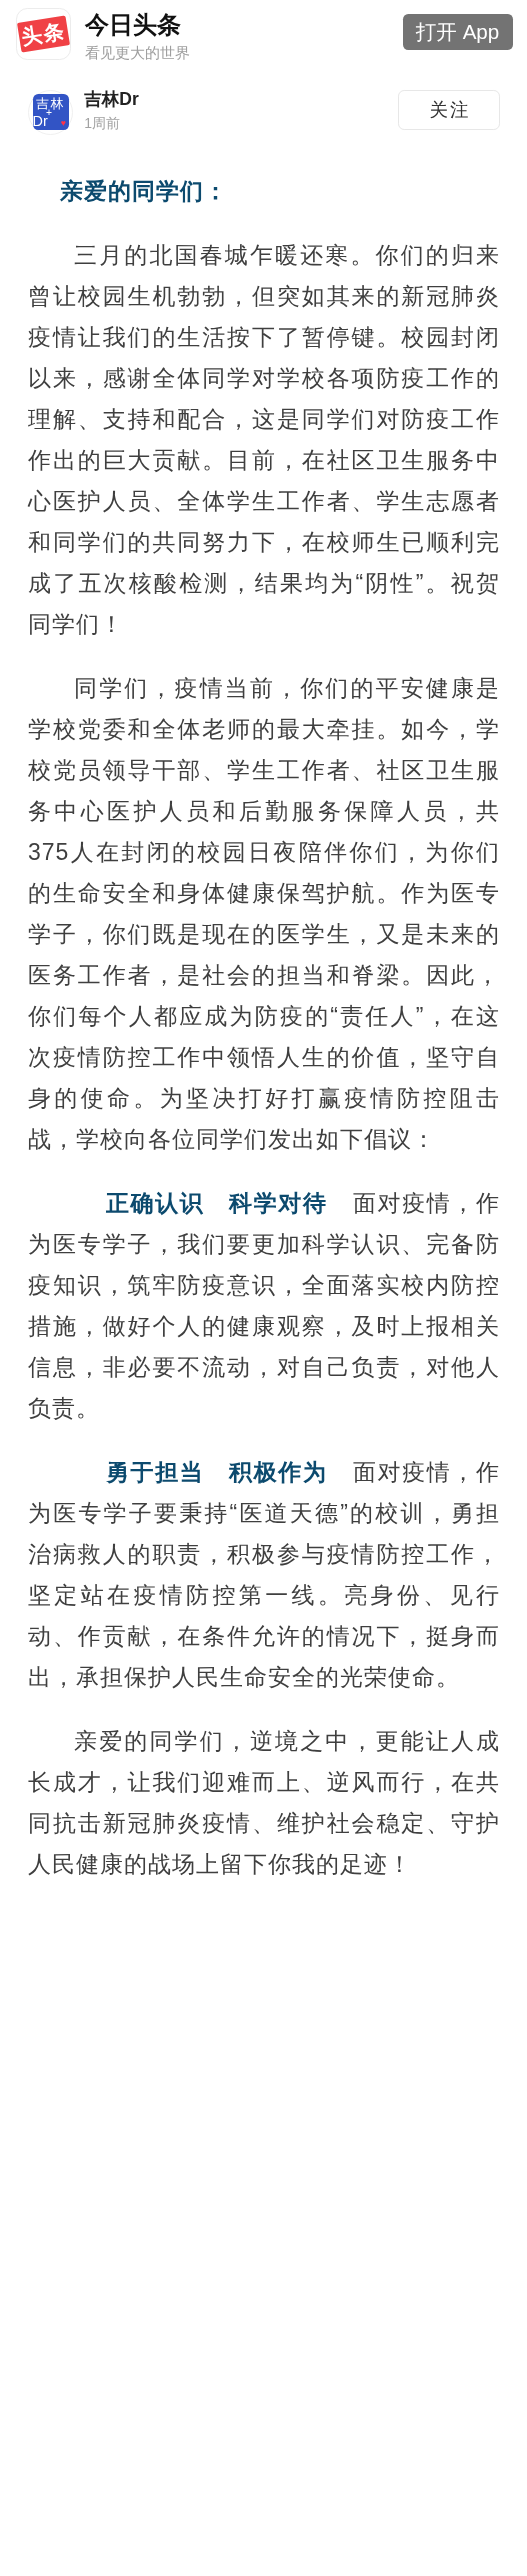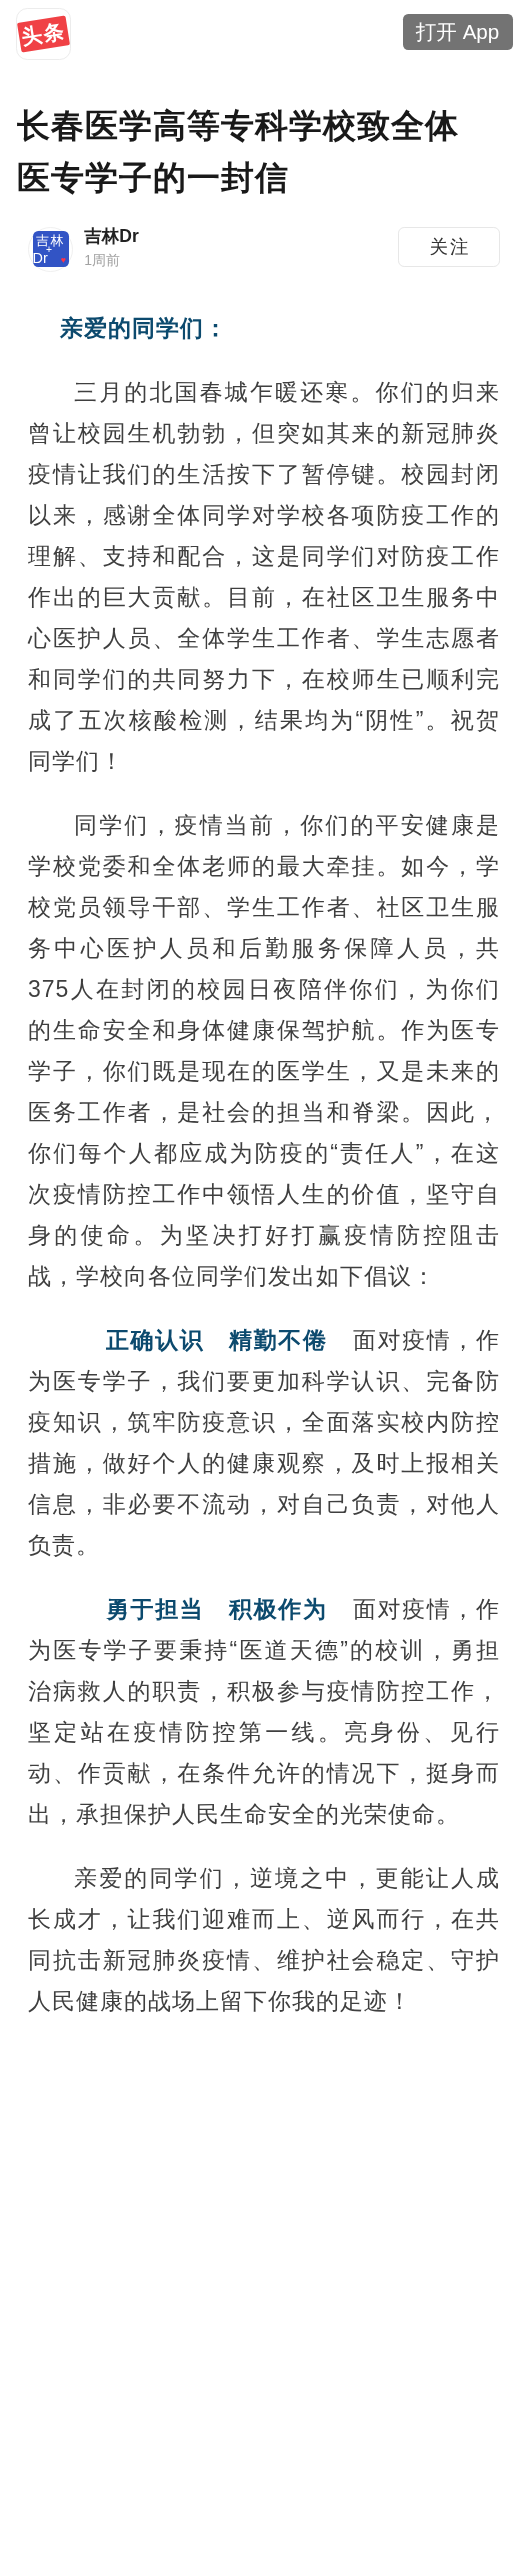--- a/index.html
+++ b/index.html
@@ -52,24 +52,27 @@
 <body>
 
 <div class="page">
 
   <header class="app-header">
     <div class="logo">
       <div class="logo-band">
         <span>头条</span>
       </div>
     </div>
+    <div class="app-meta">
+      <div class="app-name">今日头条</div>
+      <div class="app-slogan">看见更大的世界</div>
+    </div>
     <button class="open-app">打开 App</button>
   </header>
 
-  <h1 class="title">长春医学高等专科学校致全体医专学子的一封信</h1>
 
   <div class="author-row">
     <div class="avatar">
       <div class="avatar-card">
         <span class="avatar-line1">吉林</span>
         <span class="avatar-plus">+</span>
         <span class="avatar-line2">Dr</span>
         <span class="avatar-heart">♥</span>
       </div>
     </div>
@@ -84,21 +87,21 @@
     <p class="para no-indent">
       <b class="lead">亲爱的同学们：</b><span></span>
     </p>
     <p class="para">
       <span>三月的北国春城乍暖还寒。你们的归来曾让校园生机勃勃，但突如其来的新冠肺炎疫情让我们的生活按下了暂停键。校园封闭以来，感谢全体同学对学校各项防疫工作的理解、支持和配合，这是同学们对防疫工作作出的巨大贡献。目前，在社区卫生服务中心医护人员、全体学生工作者、学生志愿者和同学们的共同努力下，在校师生已顺利完成了五次核酸检测，结果均为“阴性”。祝贺同学们！</span>
     </p>
     <p class="para">
       <span>同学们，疫情当前，你们的平安健康是学校党委和全体老师的最大牵挂。如今，学校党员领导干部、学生工作者、社区卫生服务中心医护人员和后勤服务保障人员，共375人在封闭的校园日夜陪伴你们，为你们的生命安全和身体健康保驾护航。作为医专学子，你们既是现在的医学生，又是未来的医务工作者，是社会的担当和脊梁。因此，你们每个人都应成为防疫的“责任人”，在这次疫情防控工作中领悟人生的价值，坚守自身的使命。为坚决打好打赢疫情防控阻击战，学校向各位同学们发出如下倡议：</span>
     </p>
     <p class="para">
-      <b class="lead">正确认识　精勤不倦</b><span>面对疫情，作为医专学子，我们要更加科学认识、完备防疫知识，筑牢防疫意识，全面落实校内防控措施，做好个人的健康观察，及时上报相关信息，非必要不流动，对自己负责，对他人负责。</span>
+      <b class="lead">正确认识　科学对待</b><span>面对疫情，作为医专学子，我们要更加科学认识、完备防疫知识，筑牢防疫意识，全面落实校内防控措施，做好个人的健康观察，及时上报相关信息，非必要不流动，对自己负责，对他人负责。</span>
     </p>
     <p class="para">
       <b class="lead">勇于担当　积极作为</b><span>面对疫情，作为医专学子要秉持“医道天德”的校训，勇担治病救人的职责，积极参与疫情防控工作，坚定站在疫情防控第一线。亮身份、见行动、作贡献，在条件允许的情况下，挺身而出，承担保护人民生命安全的光荣使命。</span>
     </p>
     <p class="para">
       <span>亲爱的同学们，逆境之中，更能让人成长成才，让我们迎难而上、逆风而行，在共同抗击新冠肺炎疫情、维护社会稳定、守护人民健康的战场上留下你我的足迹！</span>
     </p>
 
   </main>
 

